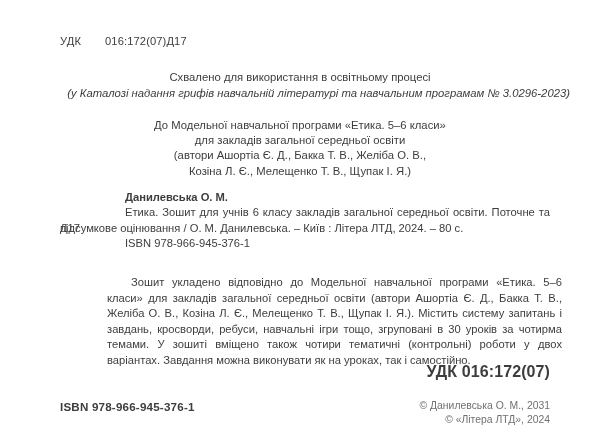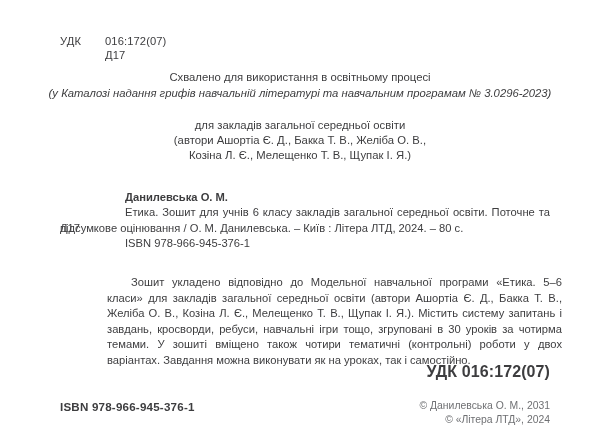--- a/index.html
+++ b/index.html
@@ -33,35 +33,36 @@
     font-size: 11.2px;
     line-height: 14px;
     letter-spacing: 0.1px;
   }
   .udc-label {
     width: 45px;
     flex: 0 0 45px;
   }
   .udc-values {
     display: flex;
-    flex-direction: column;
+    flex-direction: row;
   }
 
   
   .approval {
     position: absolute;
     left: 30px;
     top: 70px;
     width: 540px;
     text-align: center;
     font-size: 11.3px;
     line-height: 15.5px;
   }
   .approval .line-italic {
     font-style: italic;
+    text-align: right;
   }
 
   
   .program {
     position: absolute;
     left: 30px;
     top: 118px;
     width: 540px;
     text-align: center;
     font-size: 11.3px;
@@ -158,20 +159,21 @@
       <span>Д17</span>
     </span>
   </div>
 
   <div class="approval">
     <div>Схвалено для використання в освітньому процесі</div>
     <div class="line-italic">(у Каталозі надання грифів навчальній літературі та навчальним програмам № 3.0296-2023)</div>
   </div>
 
   <div class="program">
+    <div>До Модельної навчальної програми «Етика. 5–6 класи»</div>
     <div>для закладів загальної середньої освіти</div>
     <div>(автори Ашортіа Є. Д., Бакка Т. В., Желіба О. В.,</div>
     <div>Козіна Л. Є., Мелещенко Т. В., Щупак І. Я.)</div>
   </div>
 
   <div class="bib">
     <div class="bib-author">Данилевська О. М.</div>
     <div class="bib-body">
       <span class="bib-mark">Д17</span>
       <p class="bib-desc">Етика. Зошит для учнів 6 класу закладів загальної середньої освіти. Поточне та підсумкове оцінювання / О. М. Данилевська. – Київ : Літера ЛТД, 2024. – 80 с.</p>

